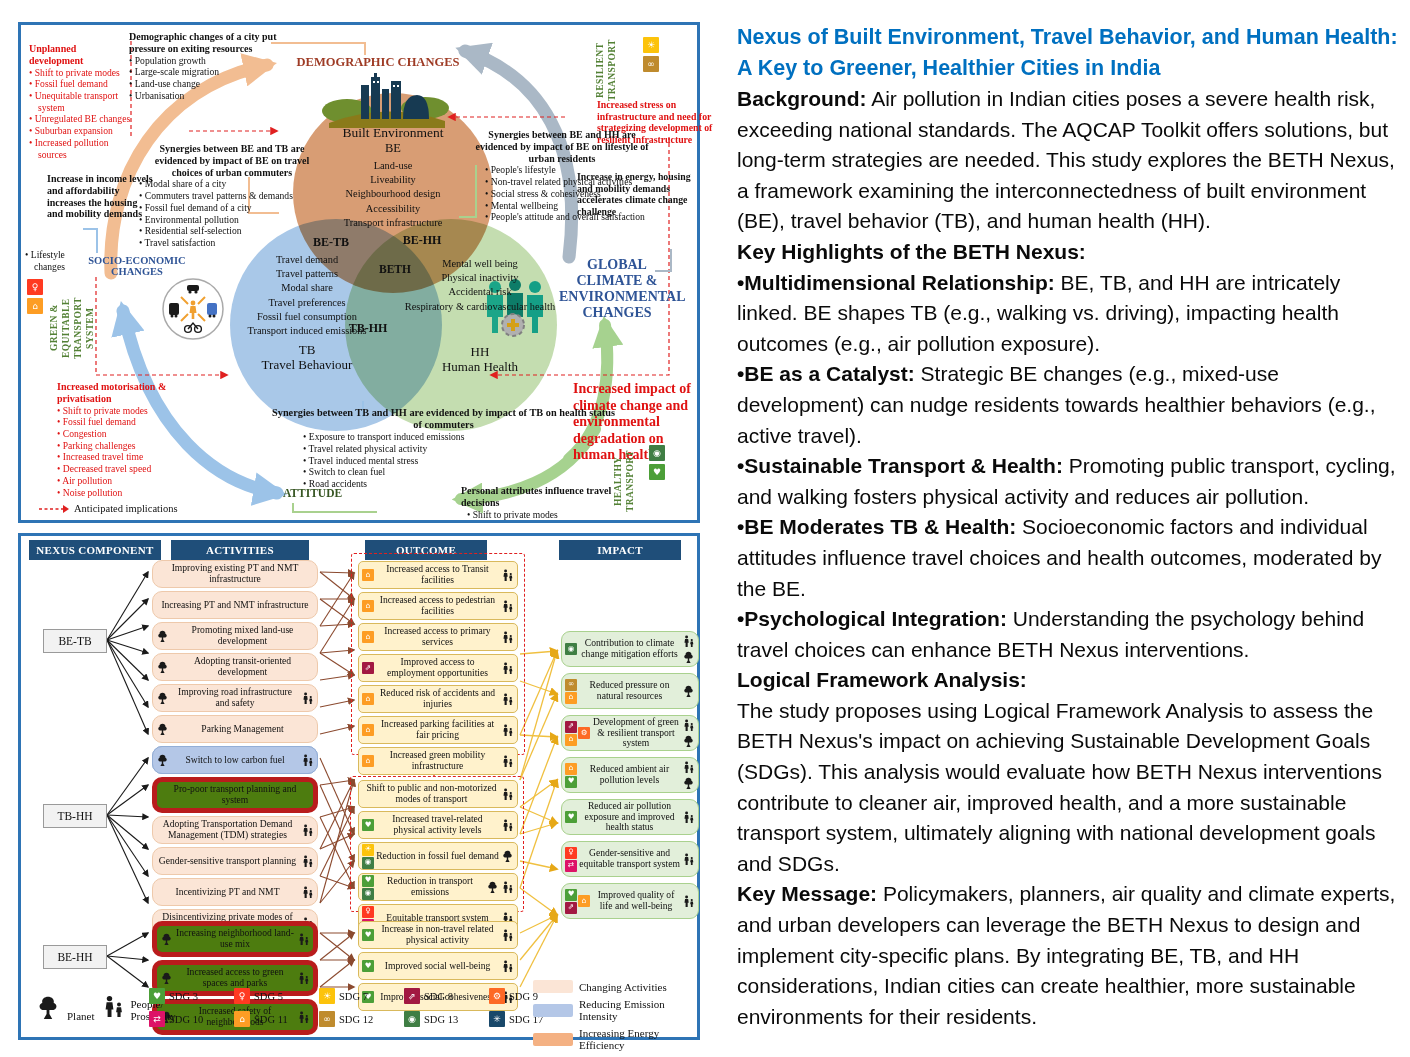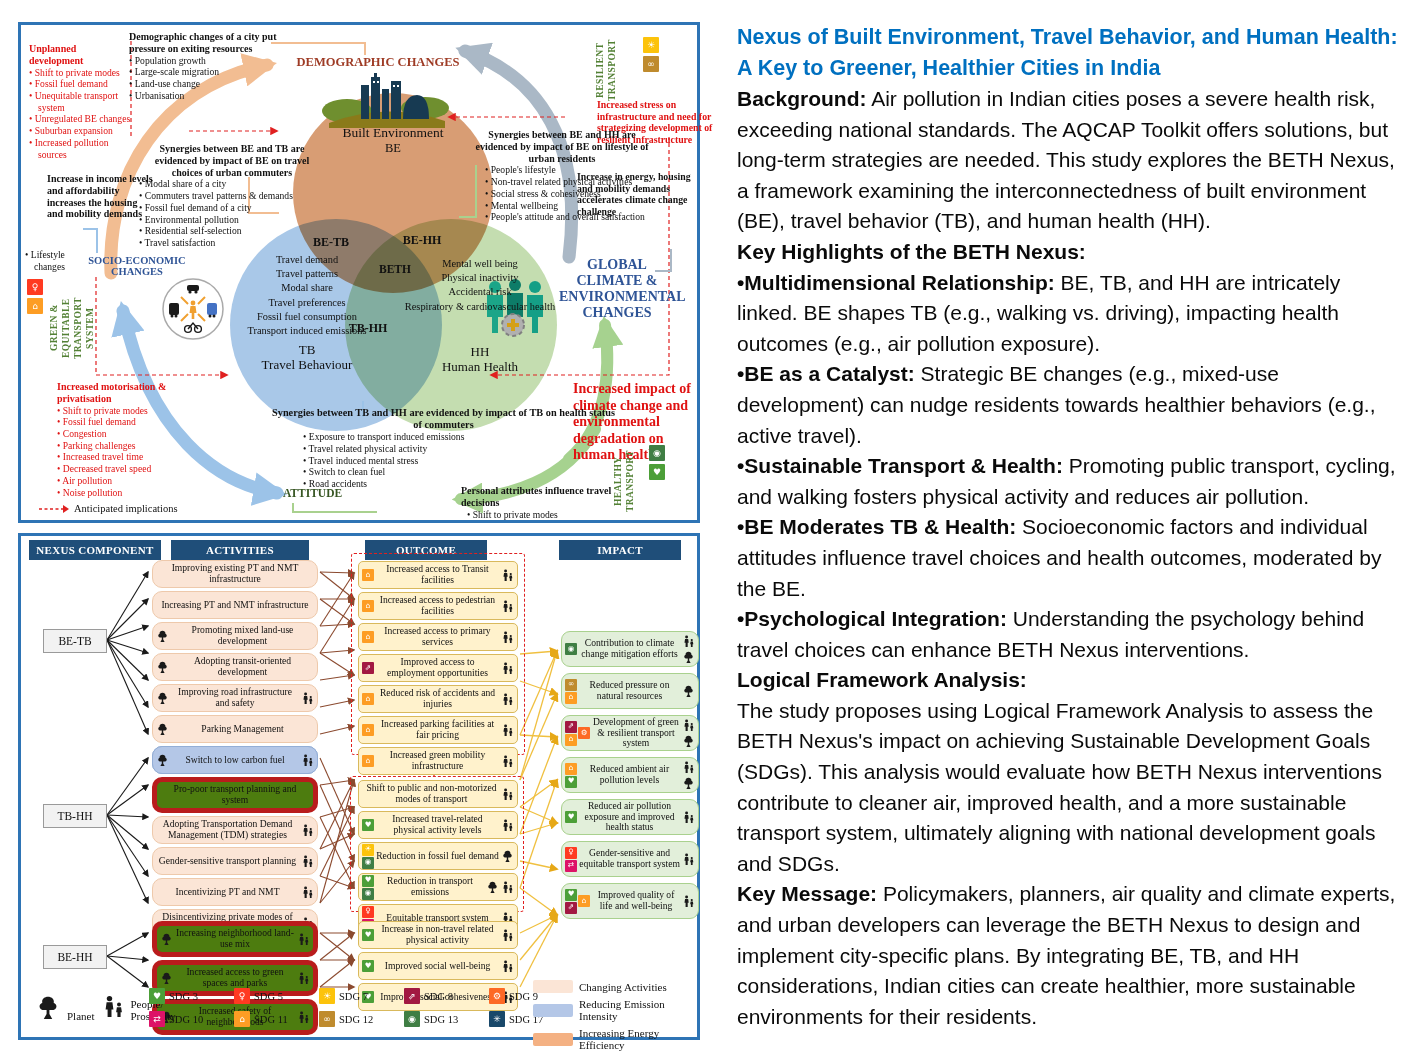--- a/index.html
+++ b/index.html
@@ -280,20 +280,27 @@
           <line x1="0" y1="4" x2="24" y2="4" stroke="#e02020" stroke-width="1.4" stroke-dasharray="3 2.5"></line>
           <path d="M24 0 L30 4 L24 8 z" fill="#e02020"></path>
         </svg>
       <span>Anticipated implications</span>
     </div>
 
     <div class="abs vtitle" style="left:272px;top:100px;width:200px;font-size:13.5px;z-index:2;">
       <div>Built Environment</div>
       <div style="font-size:12.5px;">BE</div>
     </div>
+    <div class="abs vlist" style="left:272px;top:134px;width:200px;z-index:2;">
+        <div>Land-use</div>
+        <div>Liveability</div>
+        <div>Neighbourhood design</div>
+        <div>Accessibility</div>
+        <div>Transport infrastructure</div>
+      </div>
 
     <div class="abs vlabel" style="left:275px;top:210px;width:70px;font-size:12px;z-index:2;">BE-TB</div>
     <div class="abs vlabel" style="left:366px;top:208px;width:70px;font-size:12px;z-index:2;">BE-HH</div>
     <div class="abs vlabel" style="left:344px;top:238px;width:60px;font-size:11.5px;z-index:2;">BETH</div>
     <div class="abs vlabel" style="left:318px;top:296px;width:58px;font-size:12px;z-index:2;">TB-HH</div>
 
     <div class="abs vlist" style="left:196px;top:228px;width:180px;z-index:2;">
         <div>Travel demand</div>
         <div>Travel patterns</div>
         <div>Modal share</div>

